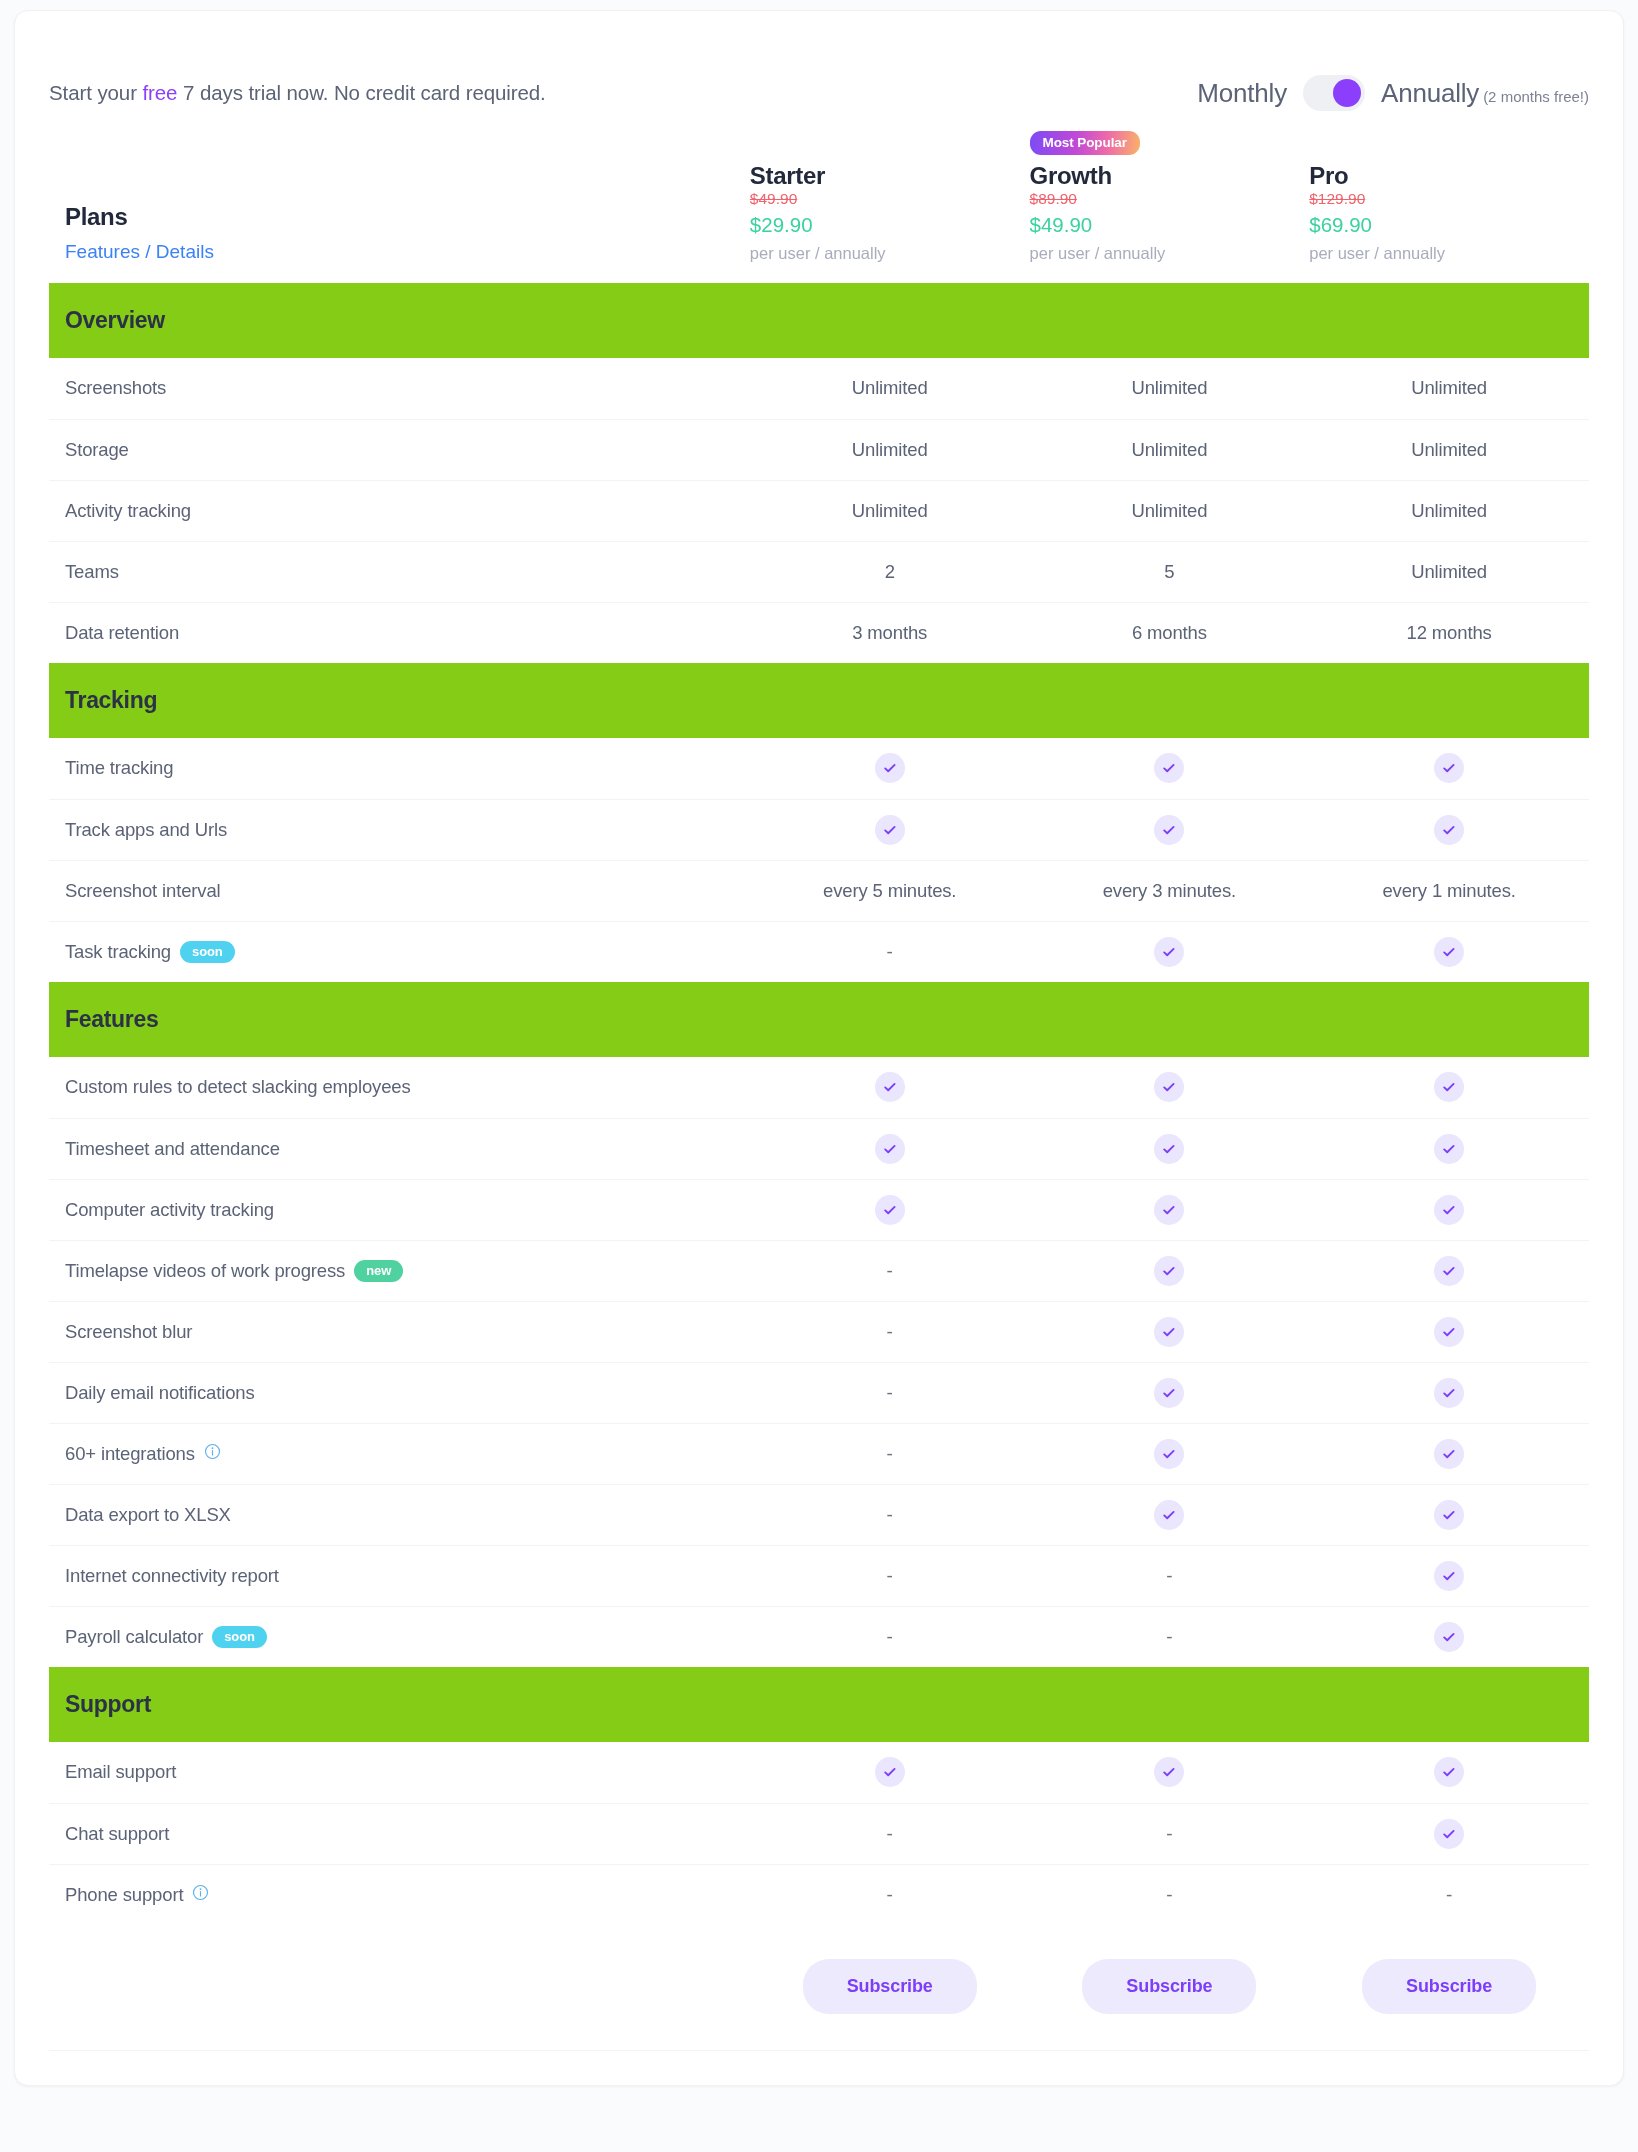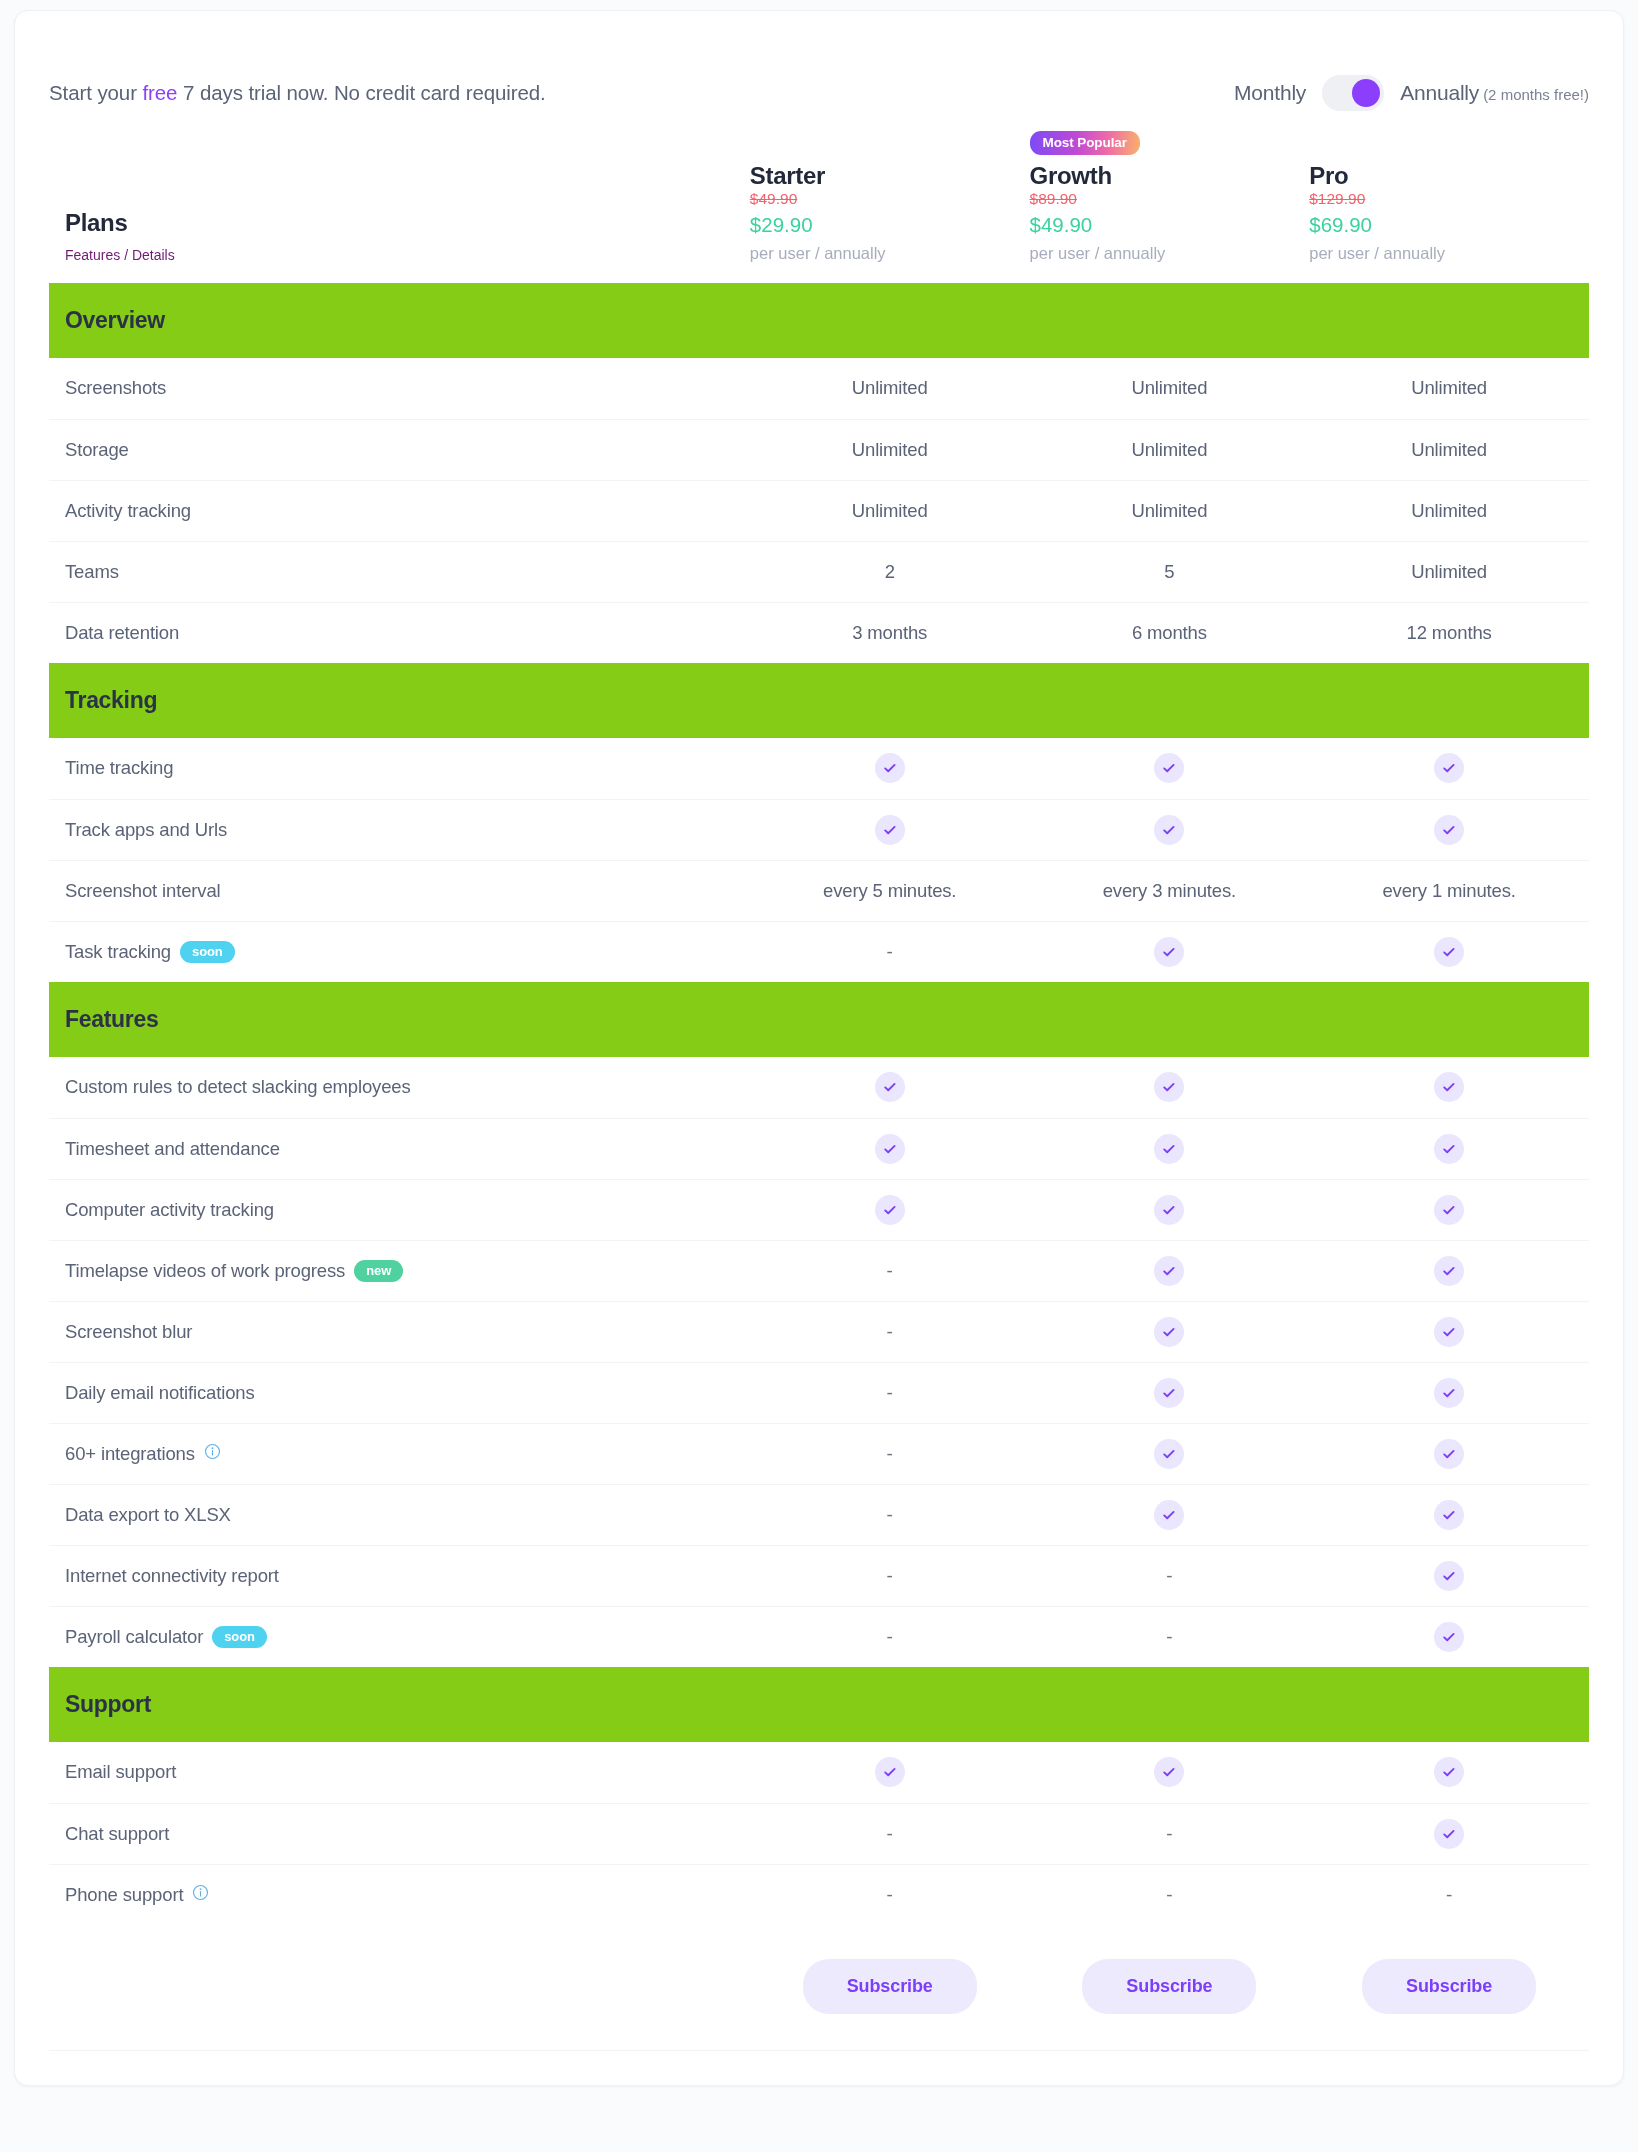--- a/index.html
+++ b/index.html
@@ -44,21 +44,21 @@
     letter-spacing: -0.1px;
   }
   .trial-text .free { color: #8b3ffd; }
 
   .toggle-wrap {
     display: flex;
     align-items: center;
     gap: 16px;
   }
   .toggle-label {
-    font-size: 21px;
+    font-size: 26px;
     color: #5b6377;
     letter-spacing: -0.2px;
   }
   .toggle-note {
     font-size: 15px;
     color: #7a8294;
     margin-left: 4px;
   }
   .annually-box { display: flex; align-items: baseline; }
   .switch {
@@ -103,22 +103,22 @@
     text-align: left;
   }
   .plans-title {
     font-size: 24px;
     font-weight: bold;
     color: #22293b;
     letter-spacing: -0.3px;
     margin-bottom: 10px;
   }
   .plans-sub {
-    font-size: 14px;
-    color: #701a75;
+    font-size: 19px;
+    color: #3b82f6;
   }
   .badge-popular {
     display: inline-block;
     background: linear-gradient(95deg, #7d4bf5 0%, #c049d6 42%, #ee6aa8 70%, #f9b269 100%);
     color: #ffffff;
     font-size: 13.5px;
     font-weight: bold;
     border-radius: 11px;
     padding: 4px 13px 5px 13px;
     letter-spacing: -0.1px;

